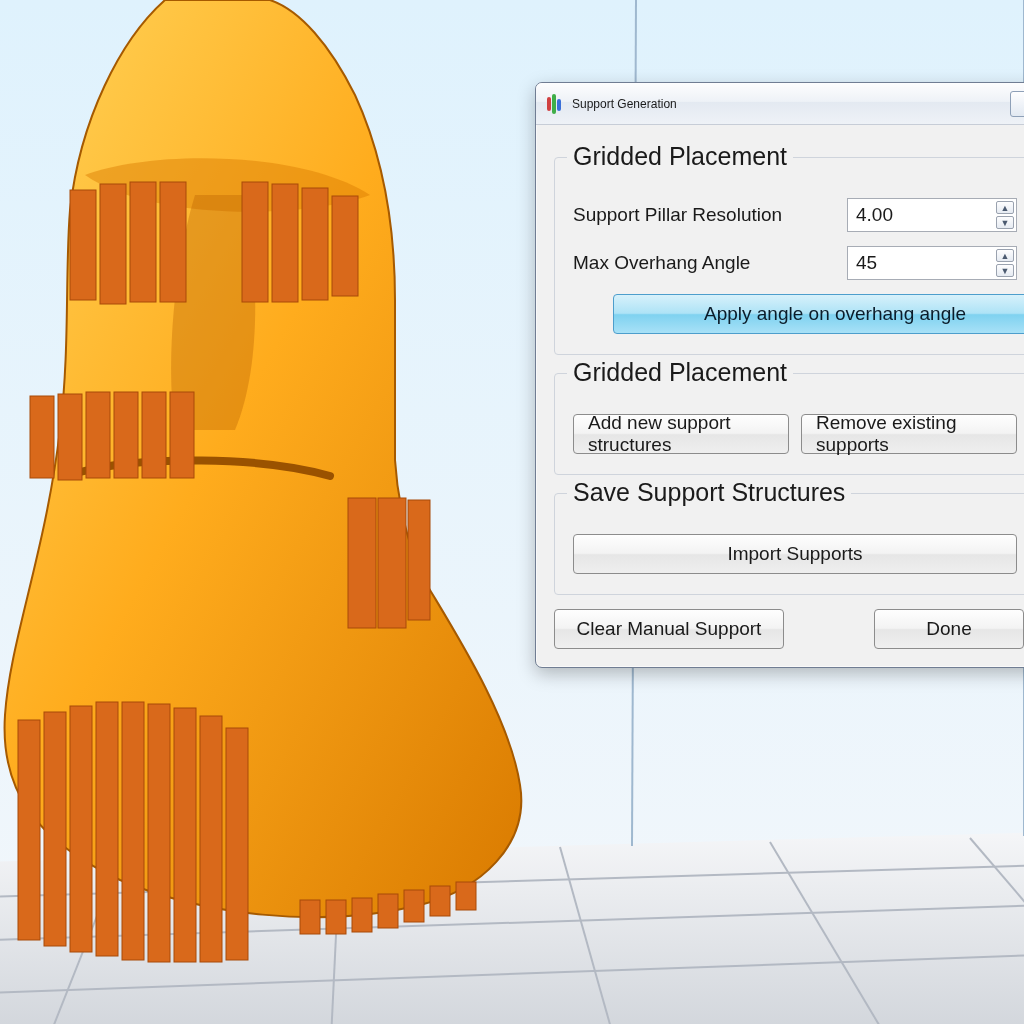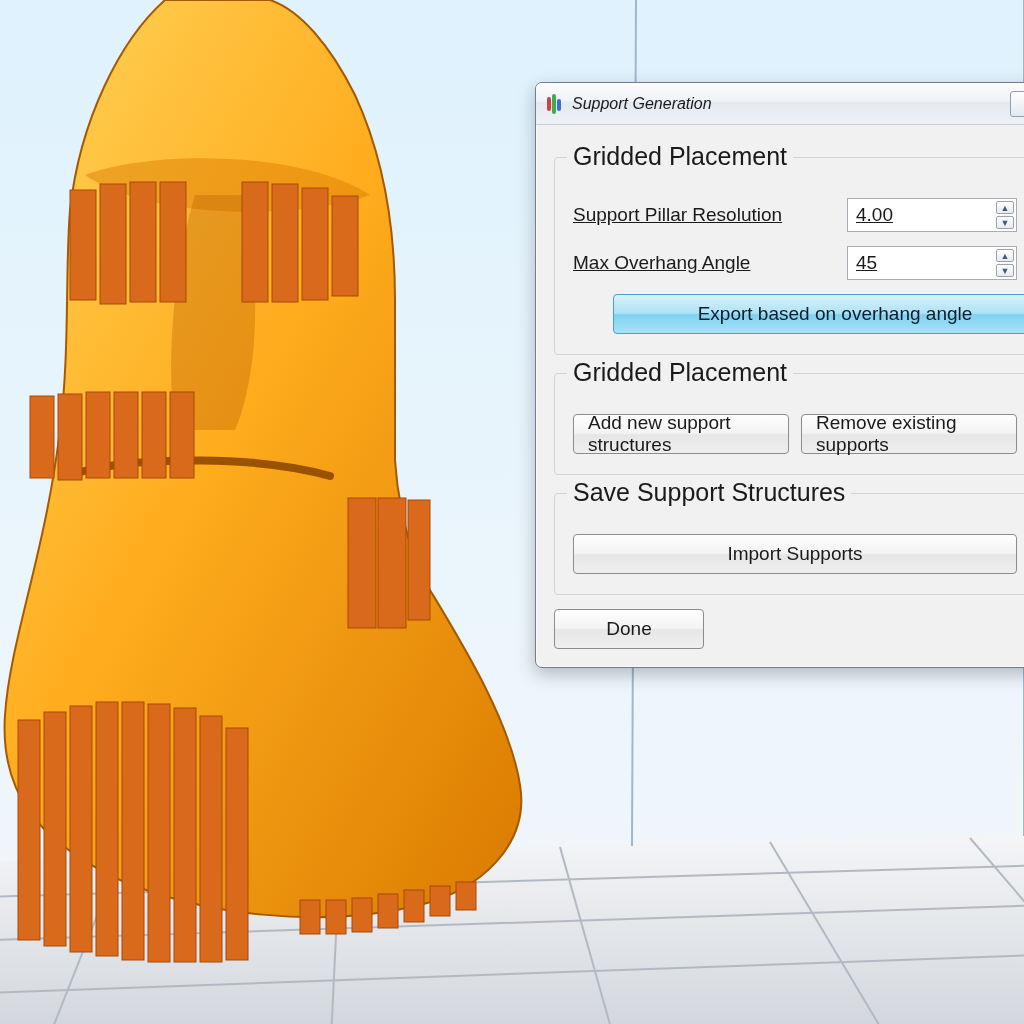--- a/index.html
+++ b/index.html
@@ -27,21 +27,21 @@
     overflow: hidden;
   }
   .titlebar {
     height: 42px;
     display: flex; align-items: center;
     padding: 0 6px 0 10px;
     background: linear-gradient(180deg,#fdfdfe 0%,#eef2f7 45%,#e3e9f1 46%,#eef2f7 100%);
     border-bottom: 1px solid #c7cdd7;
     gap: 8px;
   }
-  .titlebar .title { font-size: 16px; color: #1b1b1b; flex: 1; font-style: italic; }
+  .titlebar .title { font-size: 12px; color: #1b1b1b; flex: 1; }
   .app-icon { width: 18px; height: 22px; display:flex; align-items:center; justify-content:center;}
   .win-btn {
     width: 38px; height: 26px;
     border: 1px solid #8ea0b8;
     border-radius: 3px;
     background: linear-gradient(180deg,#fefeff,#e2e9f2);
     display:flex; align-items:center; justify-content:center;
     color:#39526e; font-size:16px; font-weight:600;
     margin-left:auto;
   }
@@ -59,21 +59,21 @@
     background: #f1f1f1;
     padding: 0 6px;
     transform: translateY(-48%);
     font-size: 25px;
     color:#1a1a1a;
   }
   
   .group { margin-top: 18px; }
   .group .group-legend { top: 0; transform: translateY(-55%); }
 
-  .form-row { display:flex; align-items:center; gap:14px; margin-bottom: 14px; text-decoration: underline; }
+  .form-row { display:flex; align-items:center; gap:14px; margin-bottom: 14px; }
   .form-row .lbl { flex: 0 0 260px; font-size:19px; }
   .spin {
     position: relative;
     width: 174px; height: 34px;
     border: 1px solid #a7acb5;
     background: #fff;
     display:flex; align-items:center;
     font-size:19px;
     padding: 0 22px 0 8px;
   }
@@ -258,21 +258,21 @@
         <div class="spin">
           <span>45</span>
           <div class="arrows">
             <div>▲</div>
             <div>▼</div>
           </div>
         </div>
       </div>
 
       <div class="btn primary wide" style="margin-left:40px">
-        <span>Export based on overhang angle</span>
+        <span>Apply angle on overhang angle</span>
       </div>
     </div>
 
     <div class="group">
       <span class="group-legend">Gridded Placement</span>
       <div class="stack">
         <div class="btn wide">
           <span>Add new support structures</span>
         </div>
         <div class="btn wide">
@@ -284,19 +284,22 @@
     <div class="group">
       <span class="group-legend">Save Support Structures</span>
       <div class="hbox">
         <div class="btn" style="flex:1">
           <span>Import Supports</span>
         </div>
       </div>
     </div>
 
     <div class="footer-row">
+      <div class="btn">
+        <span>Clear Manual Support</span>
+      </div>
       <div class="btn" style="min-width:150px">
         <span>Done</span>
       </div>
     </div>
 
   </div>
 </div>
 
 </body></html>

